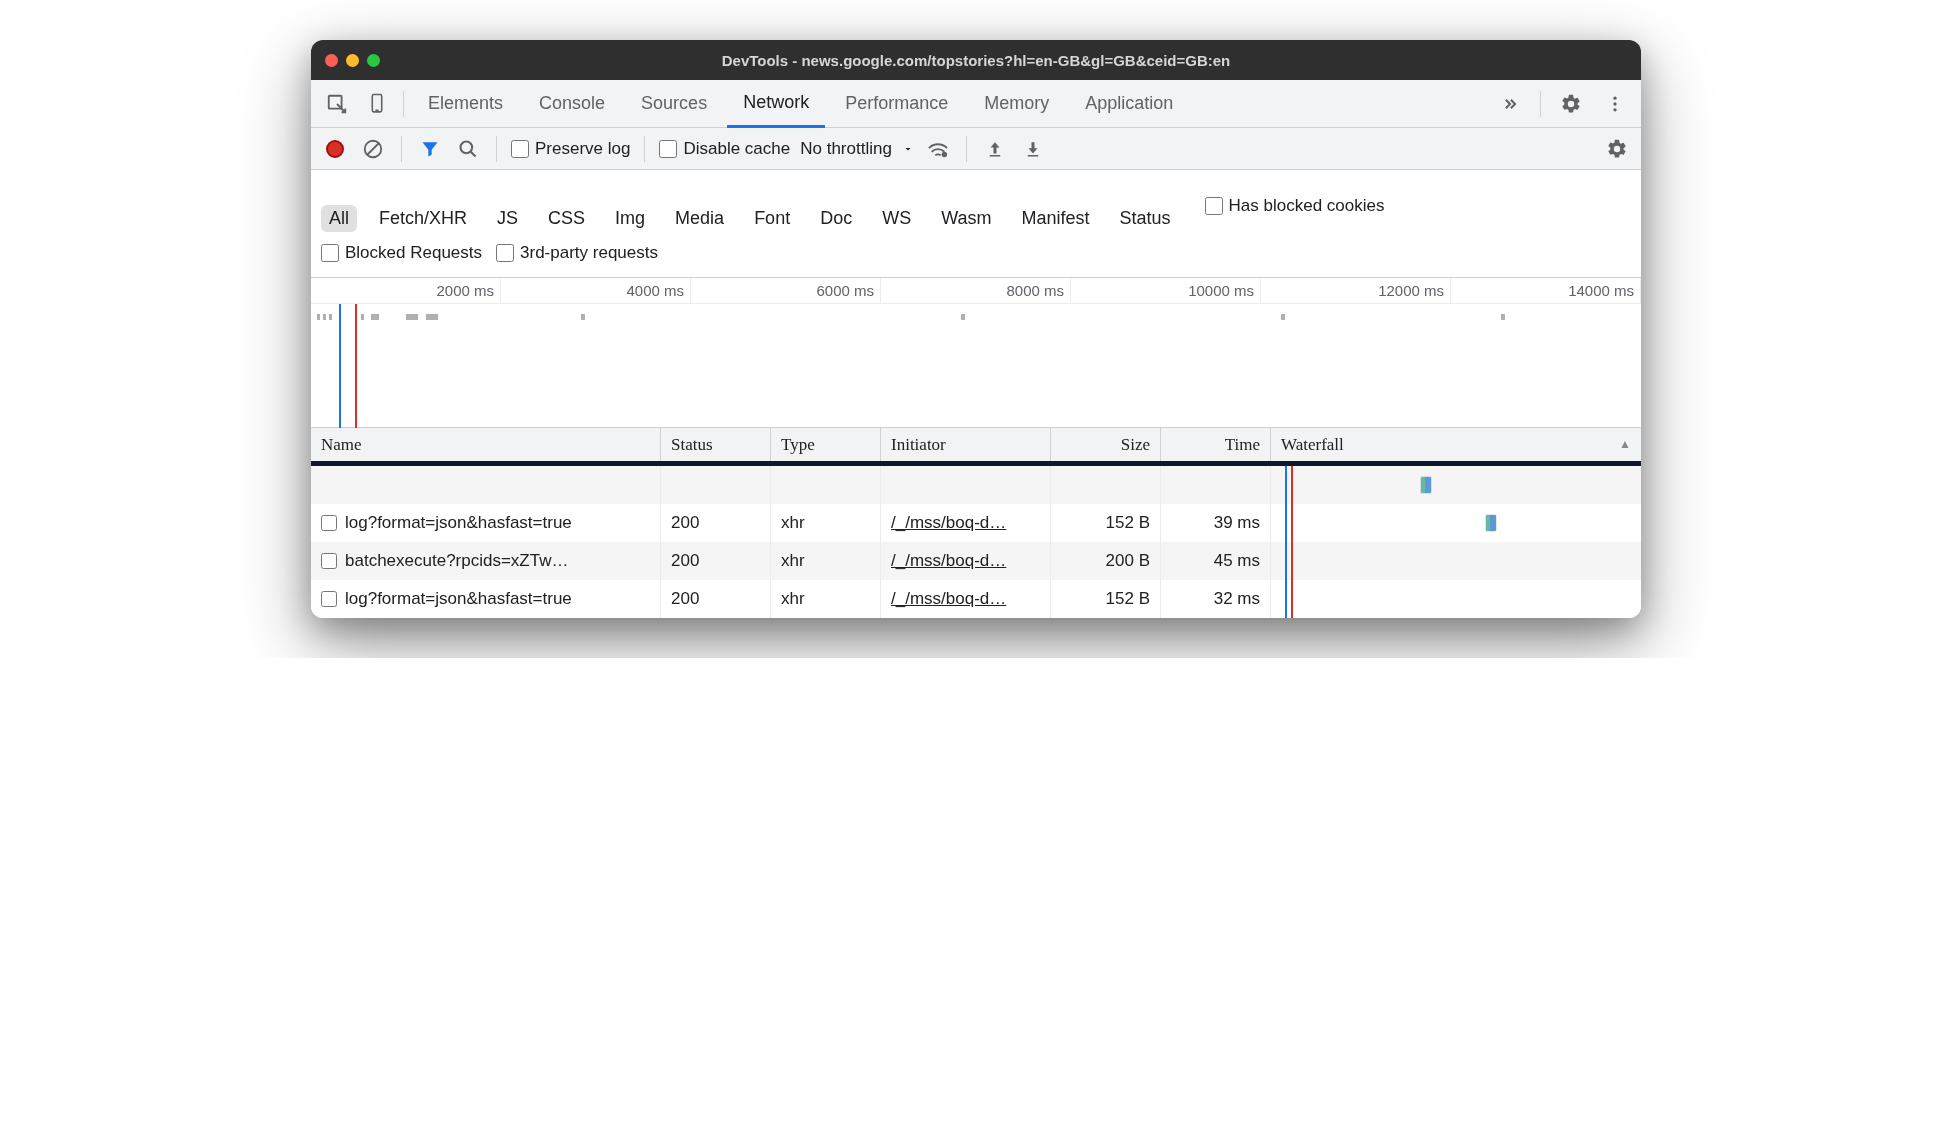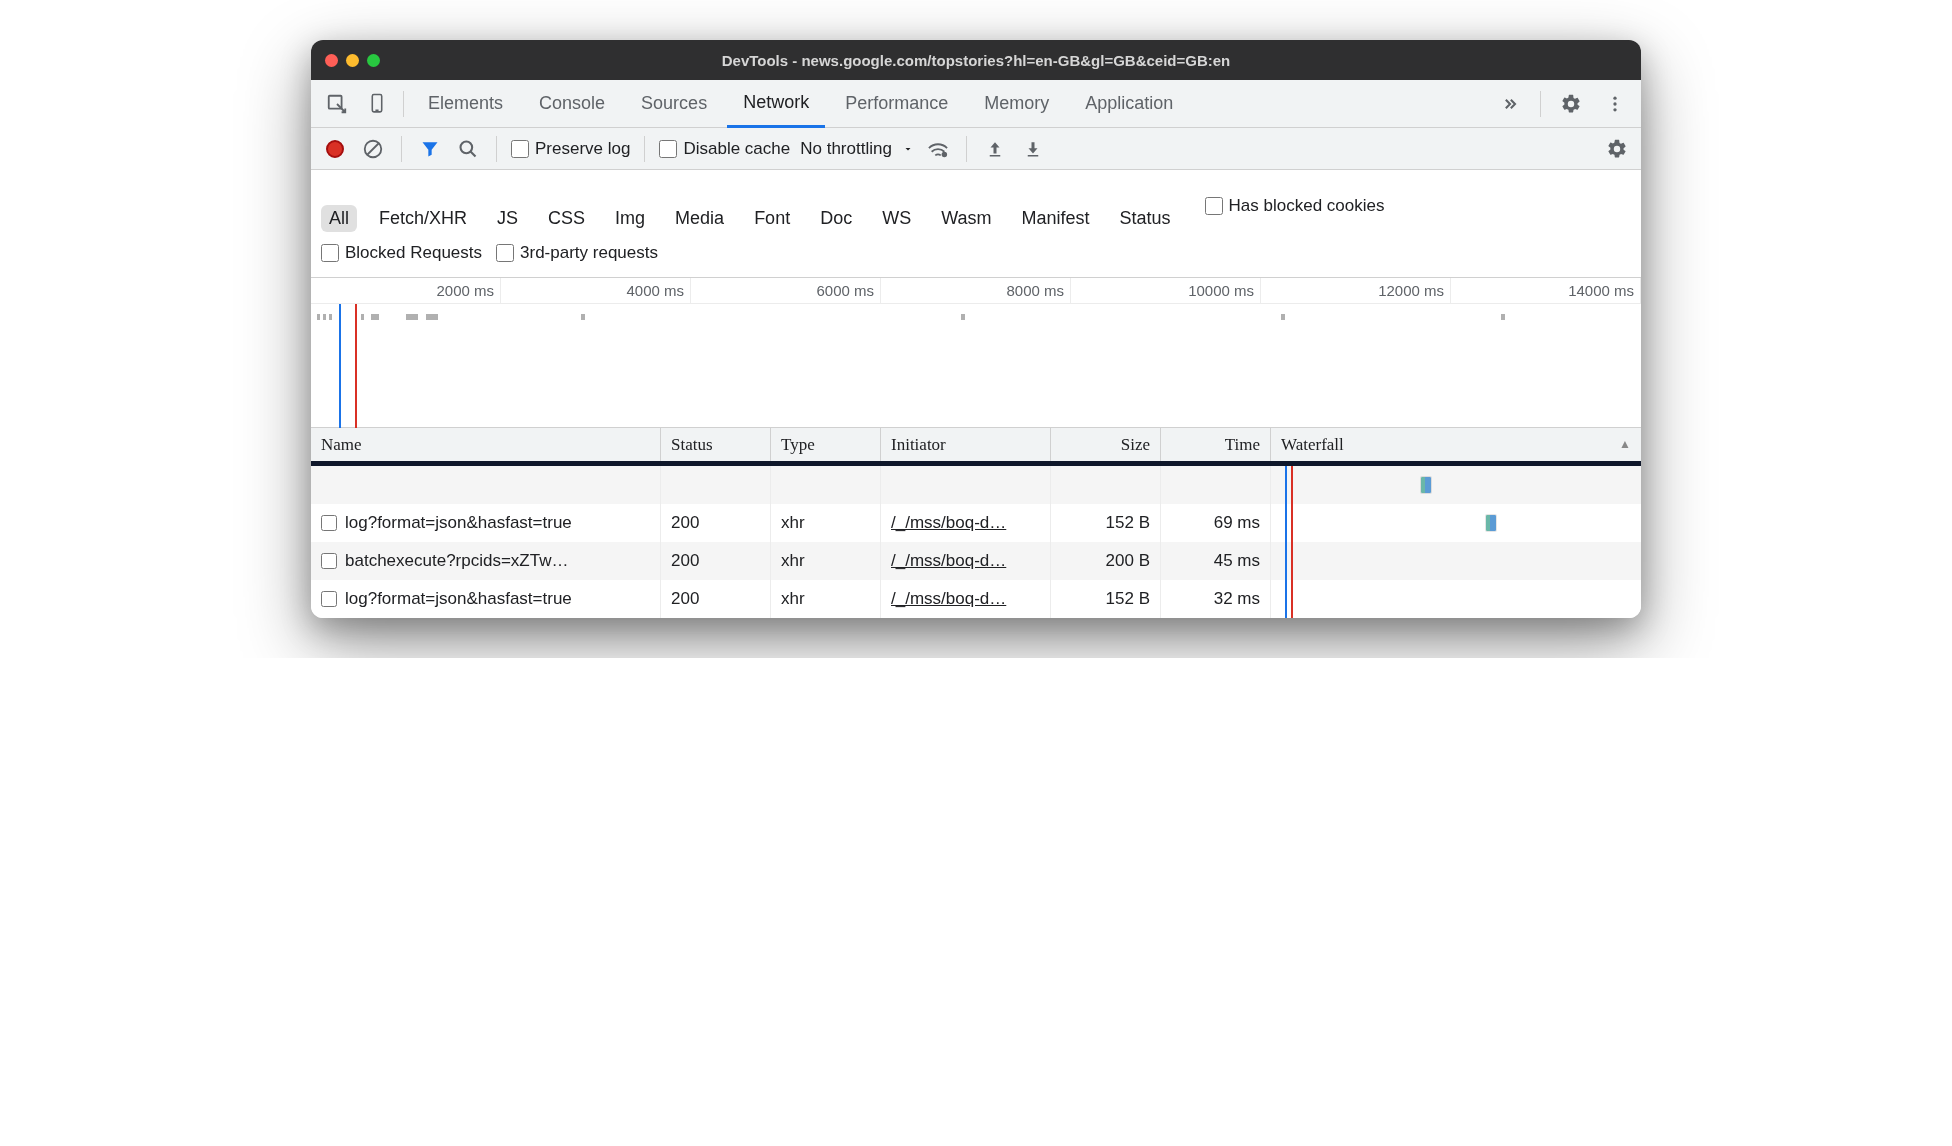--- a/index.html
+++ b/index.html
@@ -281,21 +281,21 @@
     </div>
     <div class="row">
       <div class="cell col-name">
           <input type="checkbox" style="">
           <span>log?format=json&amp;hasfast=true</span>
         </div>
       <div class="cell col-status">200</div>
       <div class="cell col-type">xhr</div>
       <div class="cell col-initiator">/_/mss/boq-d…</div>
       <div class="cell col-size">152 B</div>
-      <div class="cell col-time">69 ms</div>
+      <div class="cell col-time">39 ms</div>
       <div class="wf-cell">
           <div class="wf-vblue"></div>
           <div class="wf-vred"></div>
           <div class="wf-bar" style="left:215px;width:10px"></div>
         </div>
     </div>
     <div class="row alt">
       <div class="cell col-name">
           <input type="checkbox" style="">
           <span>batchexecute?rpcids=xZTw…</span>

